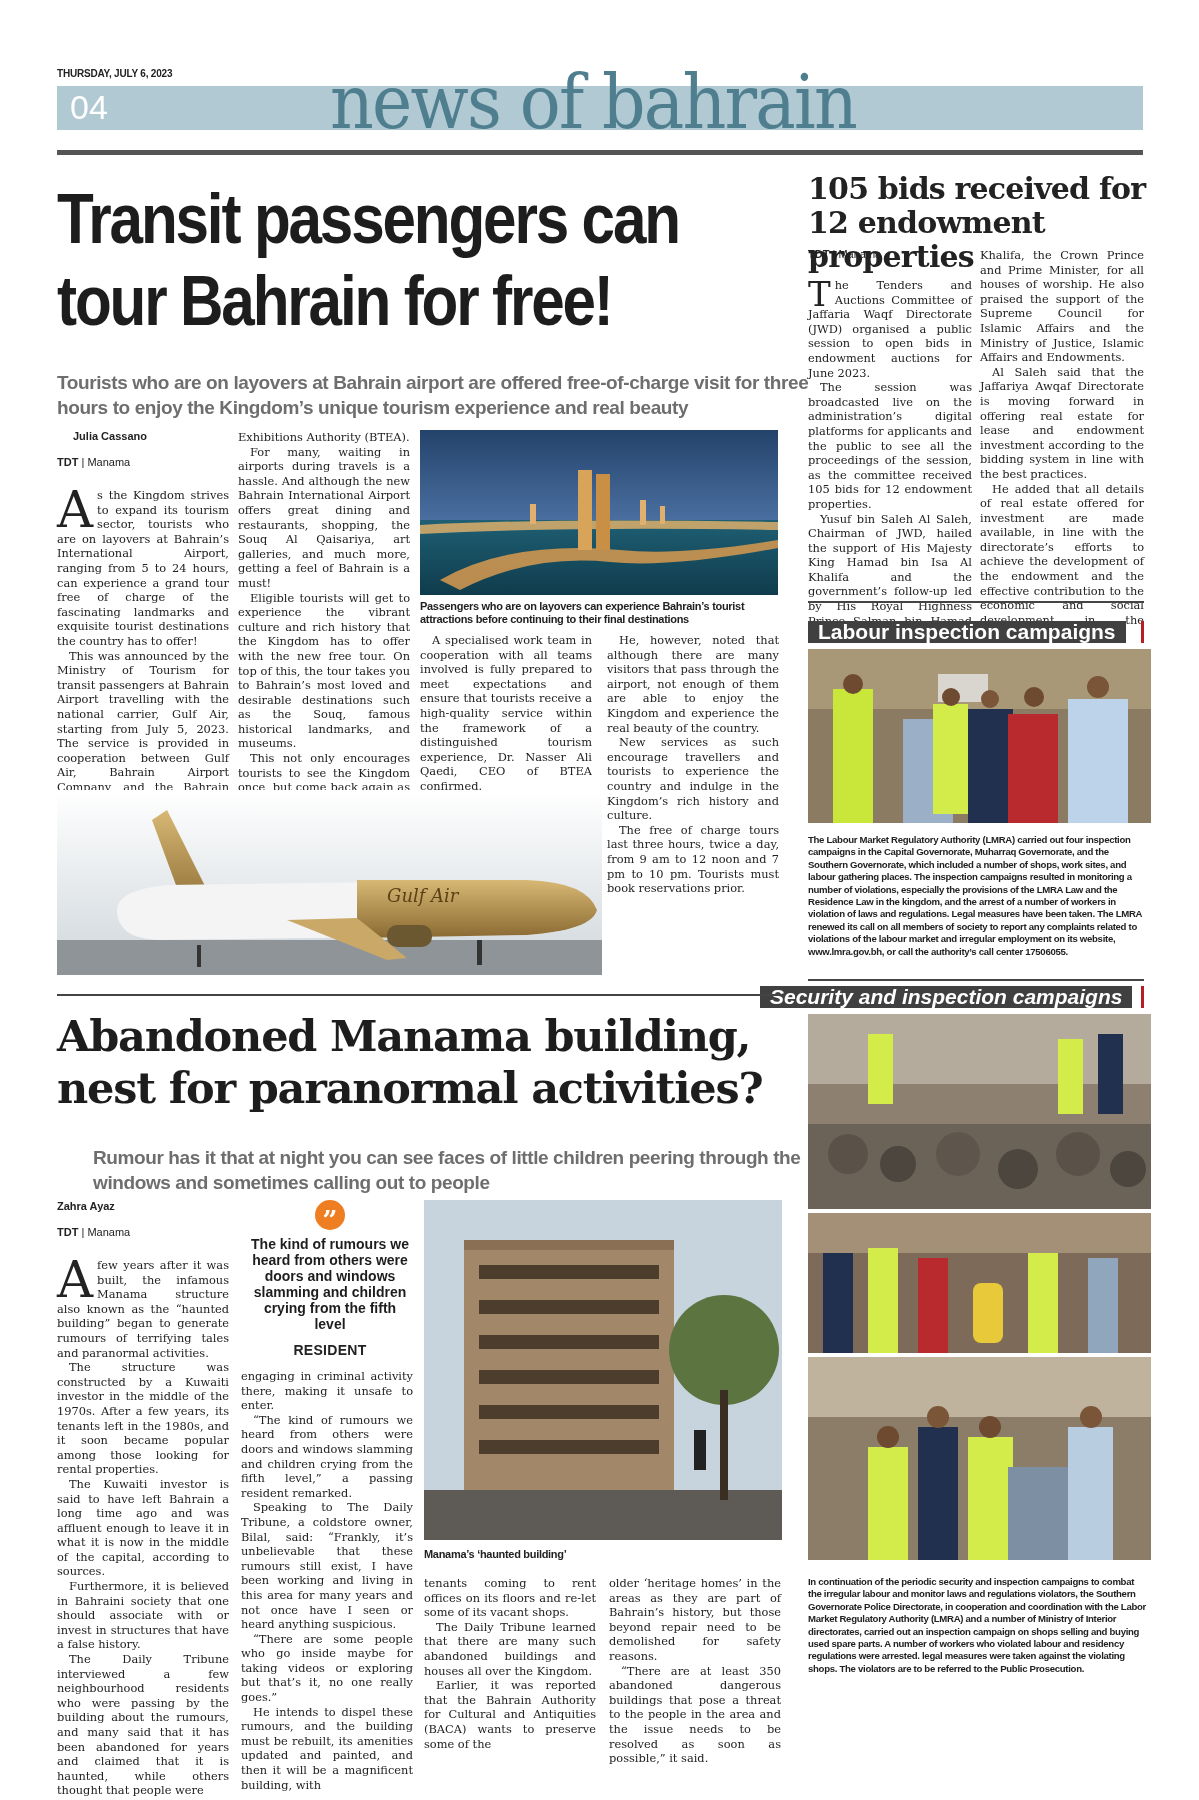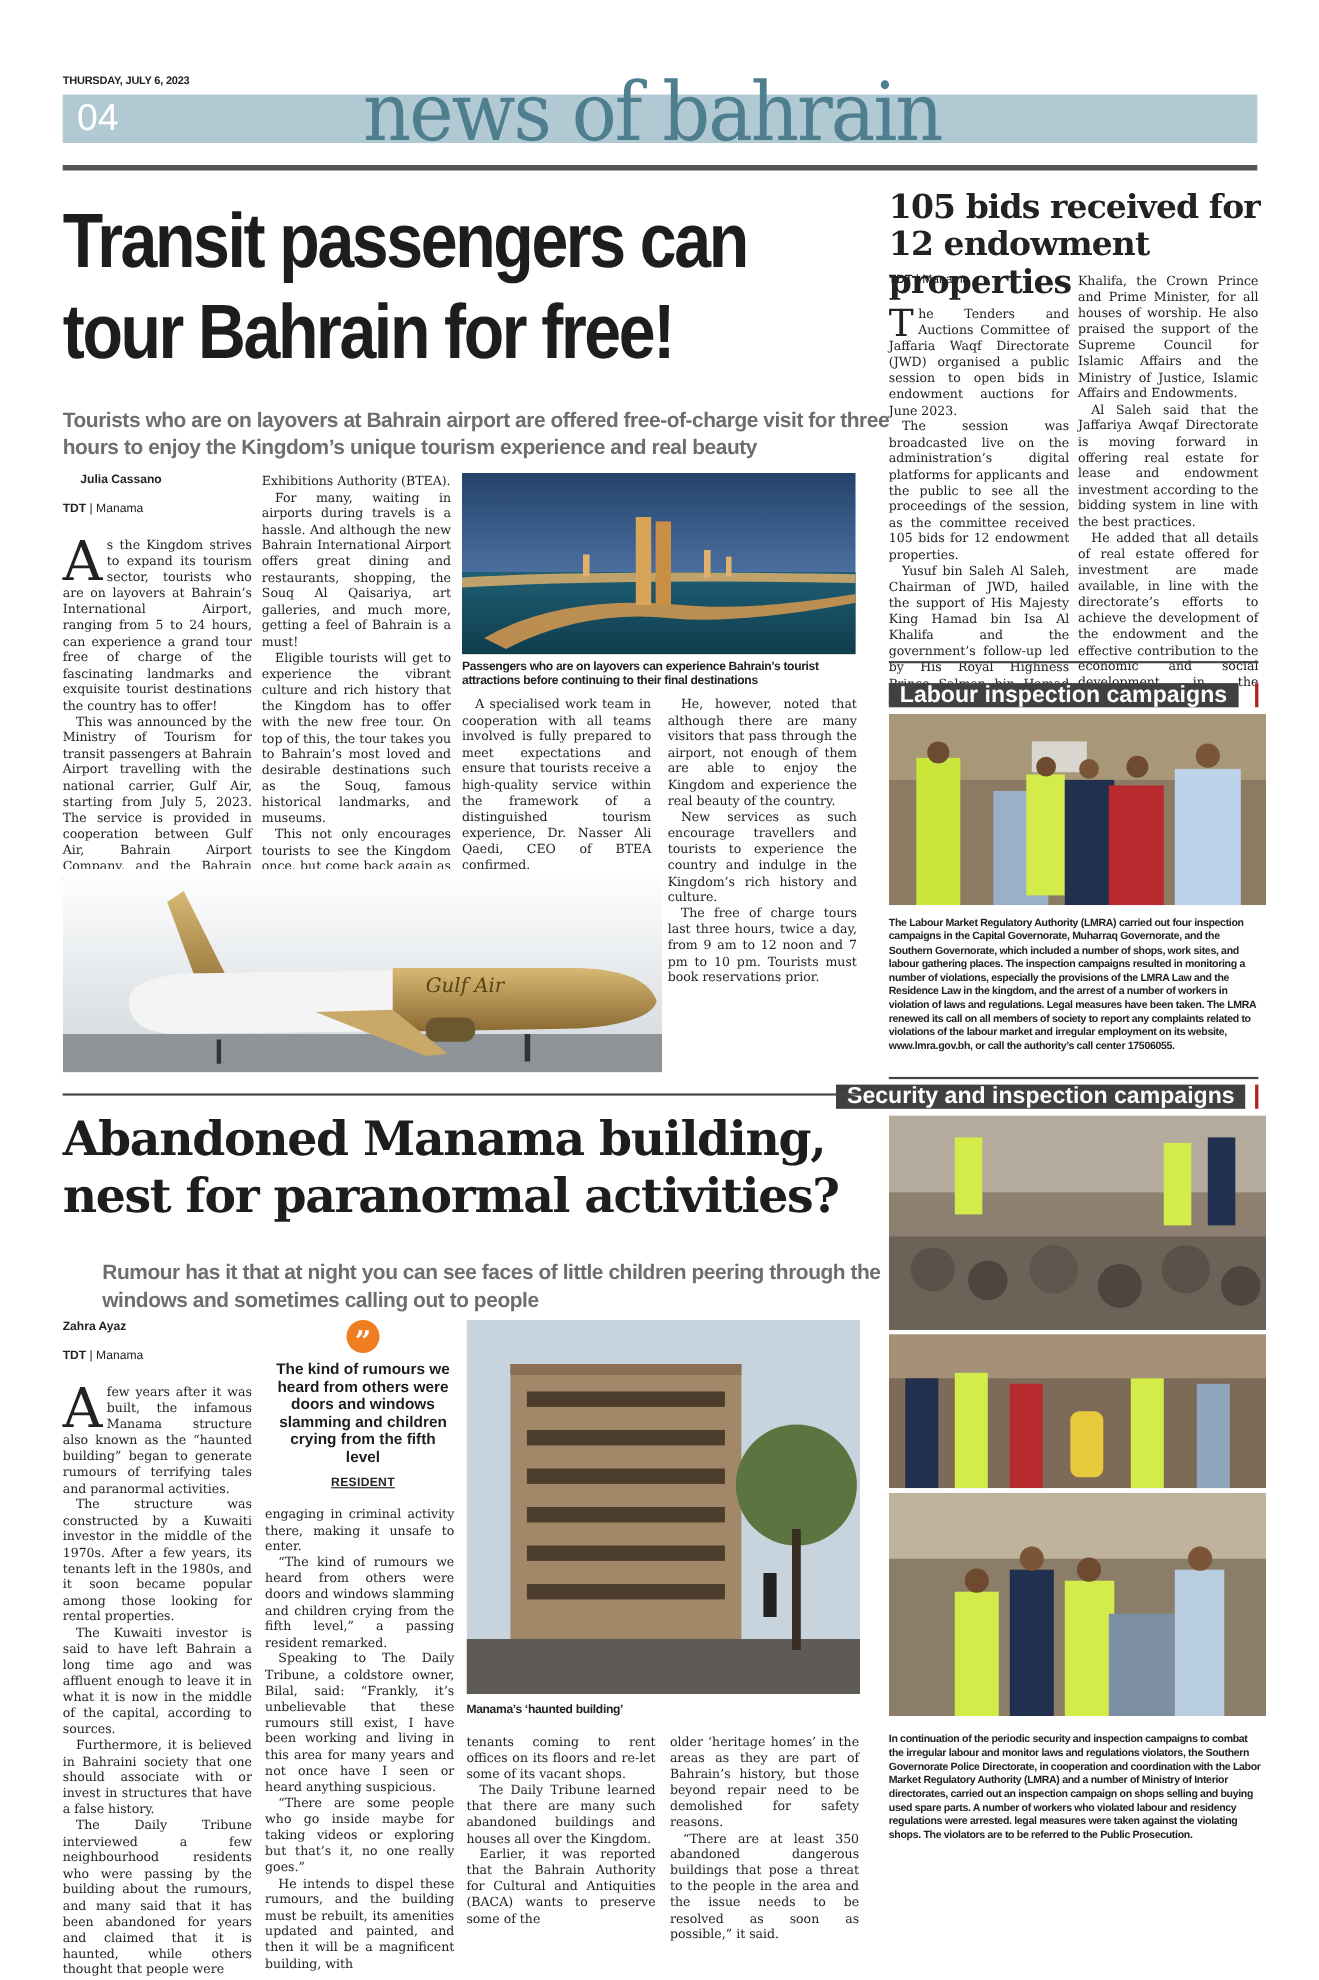--- a/index.html
+++ b/index.html
@@ -39,21 +39,21 @@
   .redtag { background: #404040; color: #fff; font-family: "Liberation Sans", sans-serif; font-weight: bold; font-size: 21px; line-height: 22px; padding: 0 10px; white-space: nowrap; }
   .redtick { background: #b51f24; width: 3px; height: 22px; }
   .brief { font-family: "Liberation Sans", sans-serif; font-weight: bold; font-size: 9.6px; line-height: 12.4px; color: #222; letter-spacing: -0.3px; }
 
   
   .headline-3 { left: 57px; top: 1010px; width: 760px; font-size: 43px; line-height: 52px; color: #1d1d1d; letter-spacing: -1.2px; }
   .deck-3 { left: 57px; top: 1145px; width: 720px; margin-left: 36px; }
   .pullquote { left: 250px; top: 1200px; width: 160px; text-align: center; }
   .pq-icon { width: 30px; height: 30px; border-radius: 50%; background: #ef7d22; margin: 0 auto 6px; display: flex; align-items: center; justify-content: center; color: #fff; font-family: "DejaVu Serif", serif; font-weight: bold; font-size: 26px; line-height: 30px; padding-top: 10px; }
   .pq-text { font-family: "Liberation Sans", sans-serif; font-weight: bold; font-size: 14px; line-height: 16px; color: #1d1d1d; }
-  .pq-attr { margin-top: 10px; font-family: "Liberation Sans", sans-serif; font-weight: bold; font-size: 11px; letter-spacing: 0.3px; text-decoration: underline; }
+  .pq-attr { margin-top: 10px; font-family: "Liberation Sans", sans-serif; font-weight: bold; font-size: 14px; letter-spacing: 0.3px; }
 </style>
 </head>
 <body>
 
 <div class="abs dateline">THURSDAY, JULY 6, 2023</div>
 <div class="abs banner"></div>
 <div class="abs page-num">04</div>
 <div class="abs section-title">news of bahrain</div>
 <div class="abs logo-wrap">
   <div>
@@ -188,21 +188,21 @@
       <circle cx="226" cy="48" r="10" fill="#6d4a30"></circle>
       <circle cx="290" cy="38" r="11" fill="#7a5538"></circle>
     </svg>
   </div>
   <div class="abs brief" style="left:808px; top:834px; width:340px;">The Labour Market Regulatory Authority (LMRA) carried out four inspection campaigns in the Capital Governorate, Muharraq Governorate, and the Southern Governorate, which included a number of shops, work sites, and labour gathering places. The inspection campaigns resulted in monitoring a number of violations, especially the provisions of the LMRA Law and the Residence Law in the kingdom, and the arrest of a number of workers in violation of laws and regulations. Legal measures have been taken. The LMRA renewed its call on all members of society to report any complaints related to violations of the labour market and irregular employment on its website, www.lmra.gov.bh, or call the authority’s call center 17506055.</div>
 </section>
 
 <div class="abs rule" style="left:808px; top:979px; width:336px;"></div>
 
 <section>
-  <div class="abs redtag" style="left:760px; top:986px;">Security and inspection campaigns</div>
+  <div class="abs redtag" style="left:760px; top:986px;font-style:italic;">Security and inspection campaigns</div>
   <div class="abs redtick" style="left:1141px; top:986px;"></div>
 
   <div class="abs photo" style="left:808px; top:1014px; width:343px; height:195px;">
     <svg width="343" height="195" viewBox="0 0 343 195">
       <rect width="343" height="195" fill="#8d8070"></rect>
       <rect y="0" width="343" height="70" fill="#b4ab9c"></rect>
       <rect x="0" y="110" width="343" height="85" fill="#6c6358"></rect>
       <circle cx="40" cy="140" r="20" fill="#5a5249"></circle>
         <circle cx="90" cy="150" r="18" fill="#4d463e"></circle>
       <circle cx="150" cy="140" r="22" fill="#5e564c"></circle>

